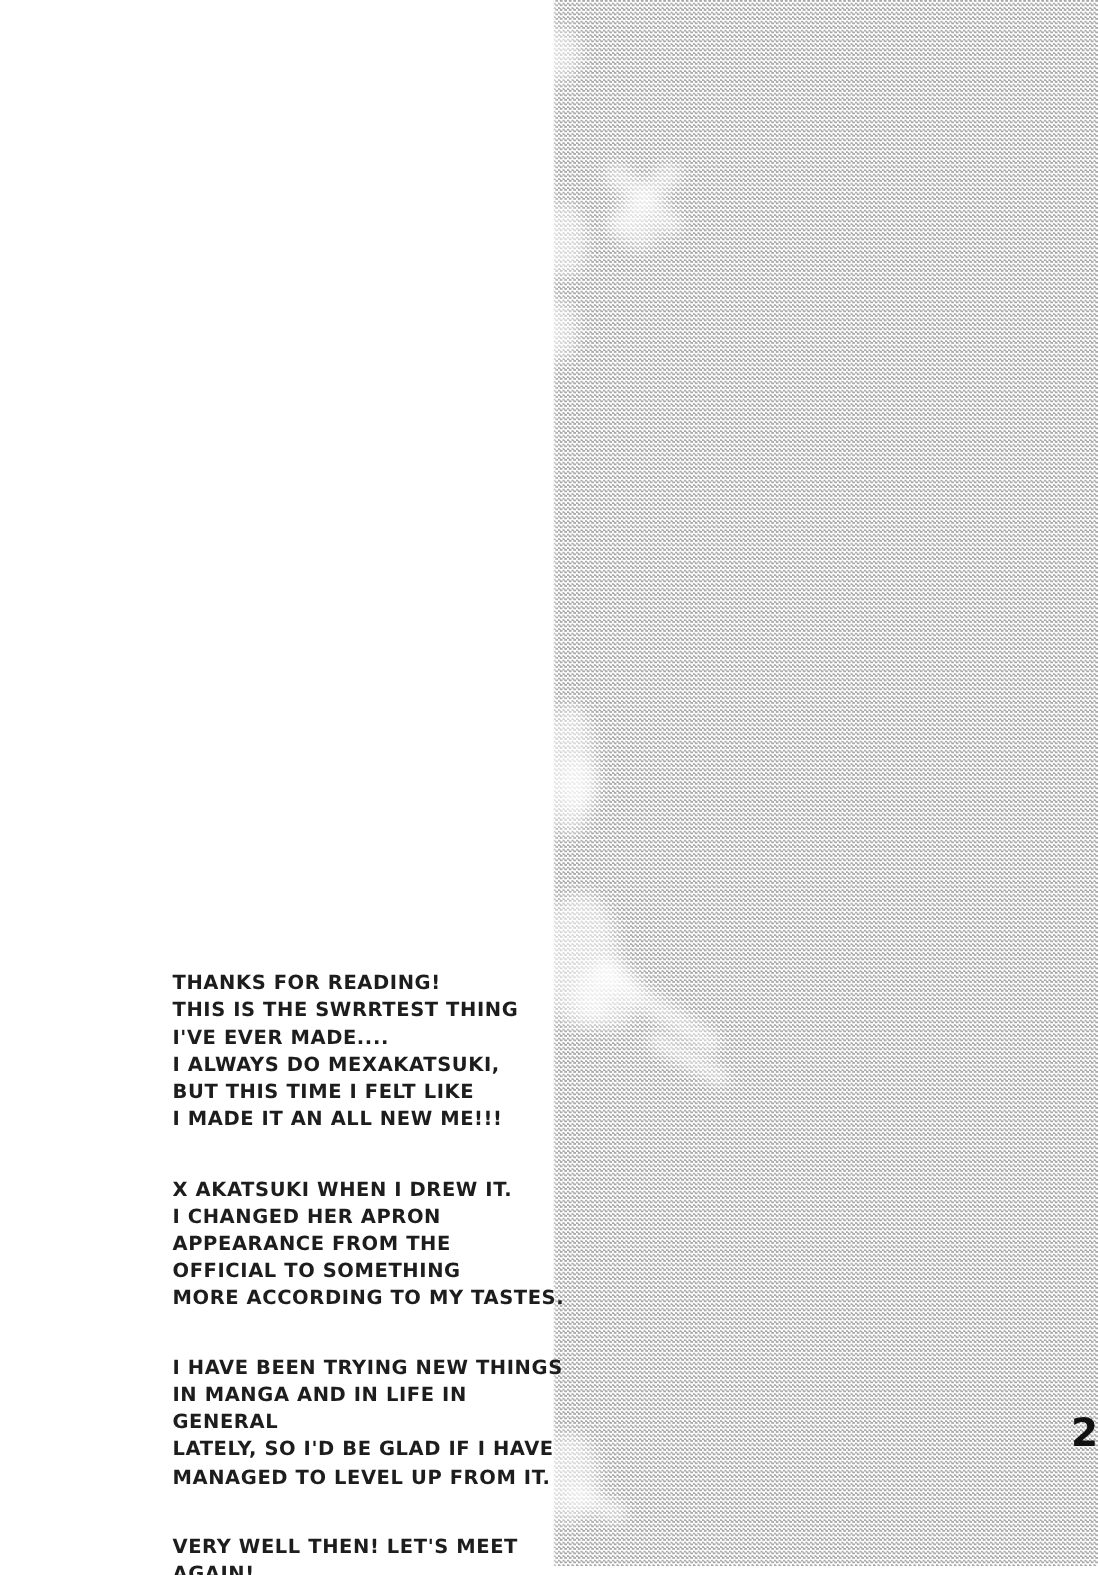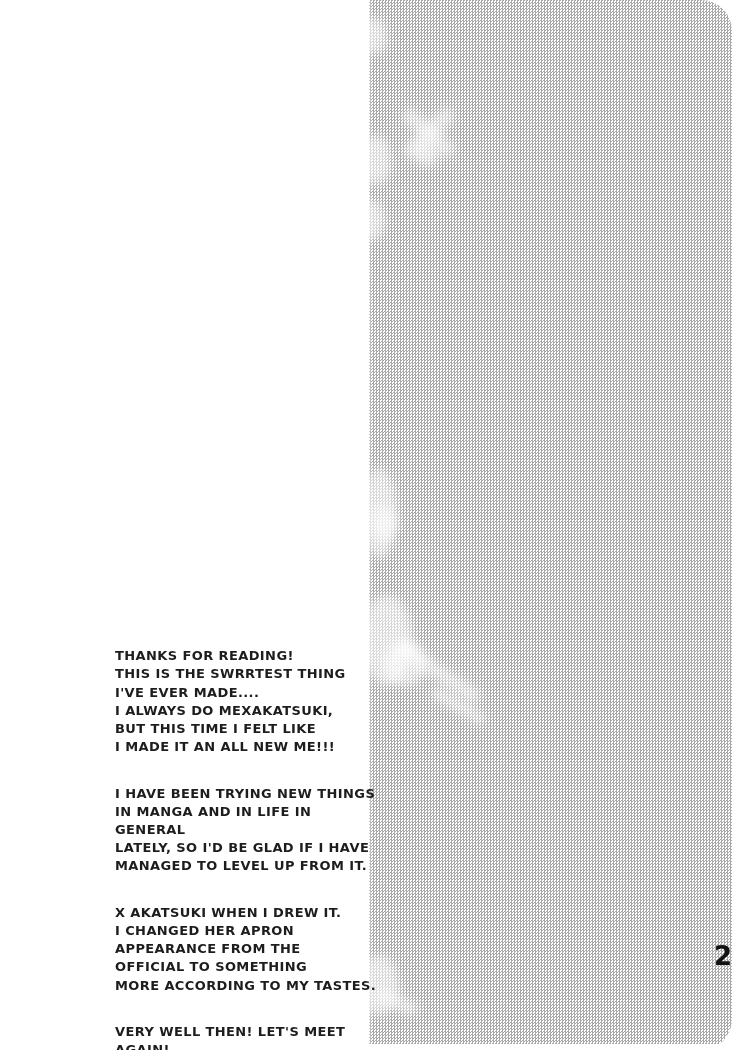--- a/index.html
+++ b/index.html
@@ -9,21 +9,20 @@
   }
   * { margin: 0; padding: 0; box-sizing: border-box; }
   html, body { background: #ffffff; }
   .page {
     position: relative;
     width: 732px;
     height: 1050px;
     background: var(--paper);
     overflow: hidden;
     font-family: "DejaVu Sans", sans-serif;
-    border-radius: 31px;
   }
   
   .screentone {
     position: absolute;
     left: 369px;
     top: 0;
     width: 363px;
     height: 1044px;
     background:
       conic-gradient(var(--tone-gray) 25%, #ffffff 25% 50%, var(--tone-gray) 50% 75%, #ffffff 75%);
@@ -111,29 +110,29 @@
     <div class="streak c5b"></div>
   </div>
 
   <div class="afterword">
     <div class="para">THANKS FOR READING!
 THIS IS THE SWRRTEST THING
 I'VE EVER MADE....
 I ALWAYS DO MEXAKATSUKI,
 BUT THIS TIME I FELT LIKE
 I MADE IT AN ALL NEW ME!!!</div>
-    <div class="para">I HAVE BEEN TRYING NEW THINGS
-IN MANGA AND IN LIFE IN GENERAL
-LATELY, SO I'D BE GLAD IF I HAVE
-MANAGED TO LEVEL UP FROM IT.</div>
     <div class="para">X AKATSUKI WHEN I DREW IT.
 I CHANGED HER APRON
 APPEARANCE FROM THE
 OFFICIAL TO SOMETHING
 MORE ACCORDING TO MY TASTES.</div>
+    <div class="para">I HAVE BEEN TRYING NEW THINGS
+IN MANGA AND IN LIFE IN GENERAL
+LATELY, SO I'D BE GLAD IF I HAVE
+MANAGED TO LEVEL UP FROM IT.</div>
     <div class="para">VERY WELL THEN! LET'S MEET AGAIN!
 SOME DAY IN AUGUST 2017.
 KURIYUZU KURYUU</div>
   </div>
 
   <div class="page-number">2</div>
 
 </div>
 
 </body></html>

